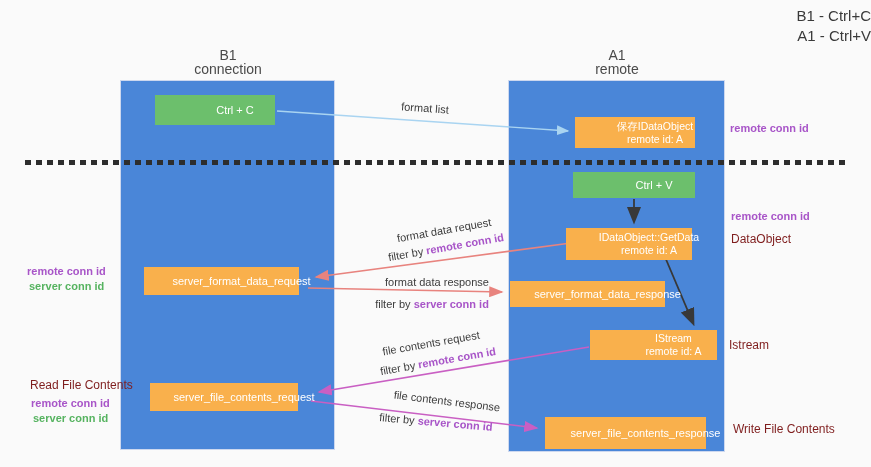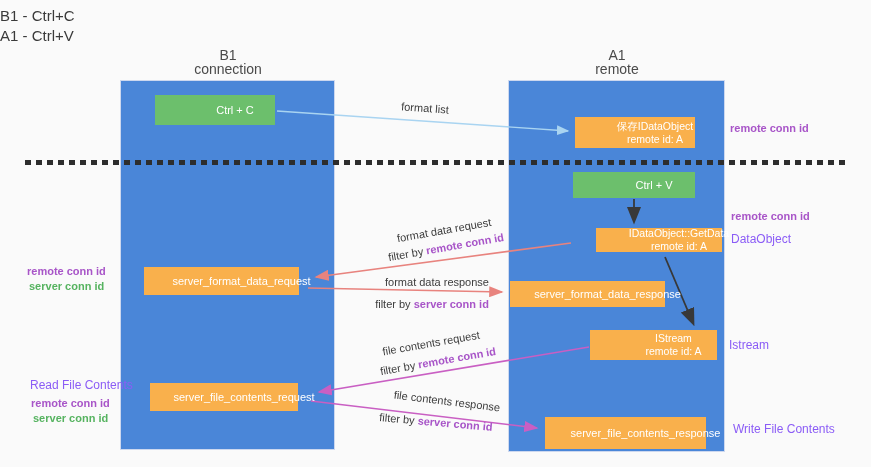--- a/index.html
+++ b/index.html
@@ -2,21 +2,21 @@
 <html style="--column-blue: #4a86d8; --box-green: #6cbf6c; --box-orange: #f9b04c; --arrow-lightblue: #a9d4f1; --arrow-salmon: #e8837e; --arrow-magenta: #c95fc3; --arrow-black: #383838; --text-purple: #a855c8; --text-green: #56b360;"><head>
 <meta charset="utf-8">
 <style>
   html,body{margin:0;padding:0;background:#fff;}
   .canvas{
     position:relative;width:871px;height:467px;overflow:hidden;
     background:#fafafa;
     font-family:"Liberation Sans",sans-serif;
   }
   .title{
-    position:absolute;top:6px;left:0;width:100%;text-align:left;
+    position:absolute;top:6px;left:0;width:100%;text-align:right;
     font-size:15px;line-height:20px;color:#3a3a3a;
   }
   .colhead{
     position:absolute;top:48px;width:140px;text-align:center;
     transform:translateX(-50%);font-size:14px;line-height:14px;color:#4a4a4a;
   }
   .col{
     position:absolute;background:var(--column-blue);
     border:1px solid #cdd8ef;box-sizing:border-box;
   }
@@ -30,21 +30,21 @@
     justify-content:center;text-align:center;color:#fff;font-size:11px;
     line-height:13px;box-sizing:border-box;padding-left:40px;
   }
   .box.green{background:var(--box-green);}
   .box.orange{background:var(--box-orange);}
   .box .l2{font-size:10.5px;}
   .albl{
     position:absolute;white-space:nowrap;font-size:11px;color:#3c3c3c;
   }
   .slbl{
-    position:absolute;white-space:nowrap;font-size:12px;color:#8b5cf6;
+    position:absolute;white-space:nowrap;font-size:12px;color:#7f1d1d;
   }
   .purple{color:var(--text-purple);font-weight:bold;font-size:11px;}
   .greentxt{color:var(--text-green);font-weight:bold;font-size:11px;}
 </style>
 </head>
 <body>
 
 <div class="canvas">
 
   <div class="title">
@@ -96,21 +96,21 @@
 
   <div class="box orange" style="left:575px;top:117px;width:120px;height:31px">
     <div class="l2">保存IDataObject</div>
     <div class="l2">remote id: A</div>
   </div>
 
   <div class="box green" style="left:573px;top:172px;width:122px;height:26px">
     <div>Ctrl + V</div>
   </div>
 
-  <div class="box orange" style="left:596px;top:228px;width:126px;height:24px">
+  <div class="box orange" style="left:566px;top:228px;width:126px;height:32px">
     <div class="l2">IDataObject::GetData</div>
     <div class="l2">remote id: A</div>
   </div>
 
   <div class="box orange" style="left:144px;top:267px;width:155px;height:28px">
     <div>server_format_data_request</div>
   </div>
 
   <div class="box orange" style="left:510px;top:281px;width:155px;height:26px">
     <div>server_format_data_response</div>

